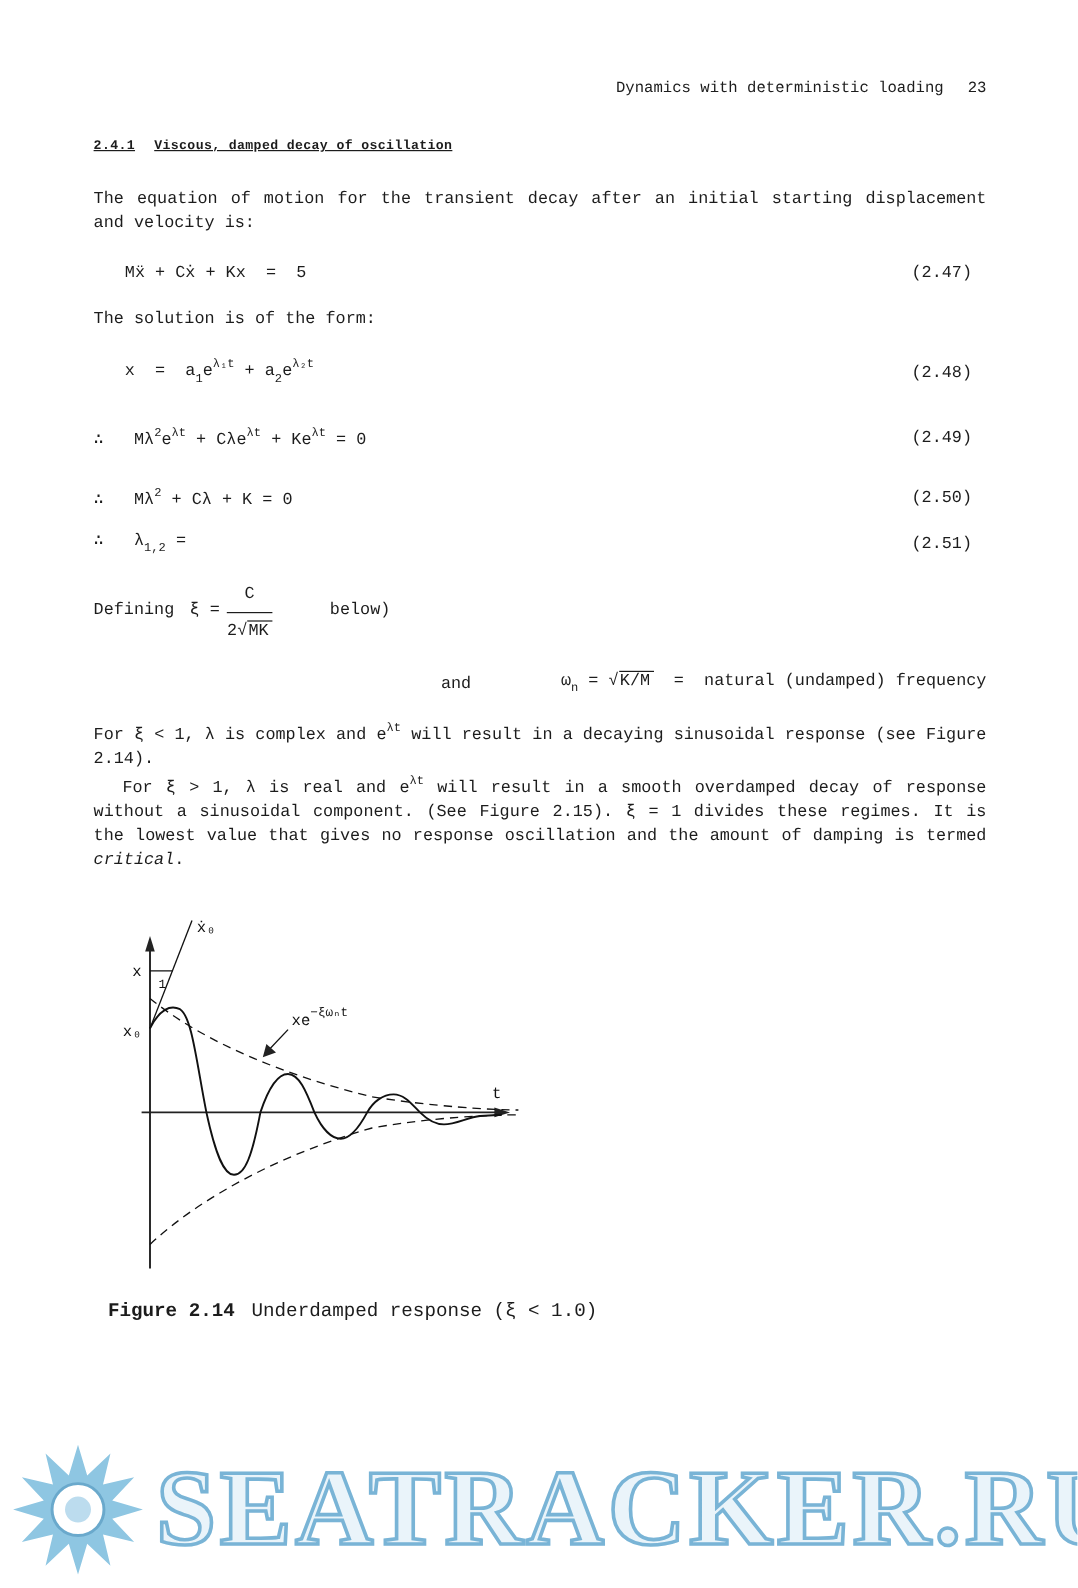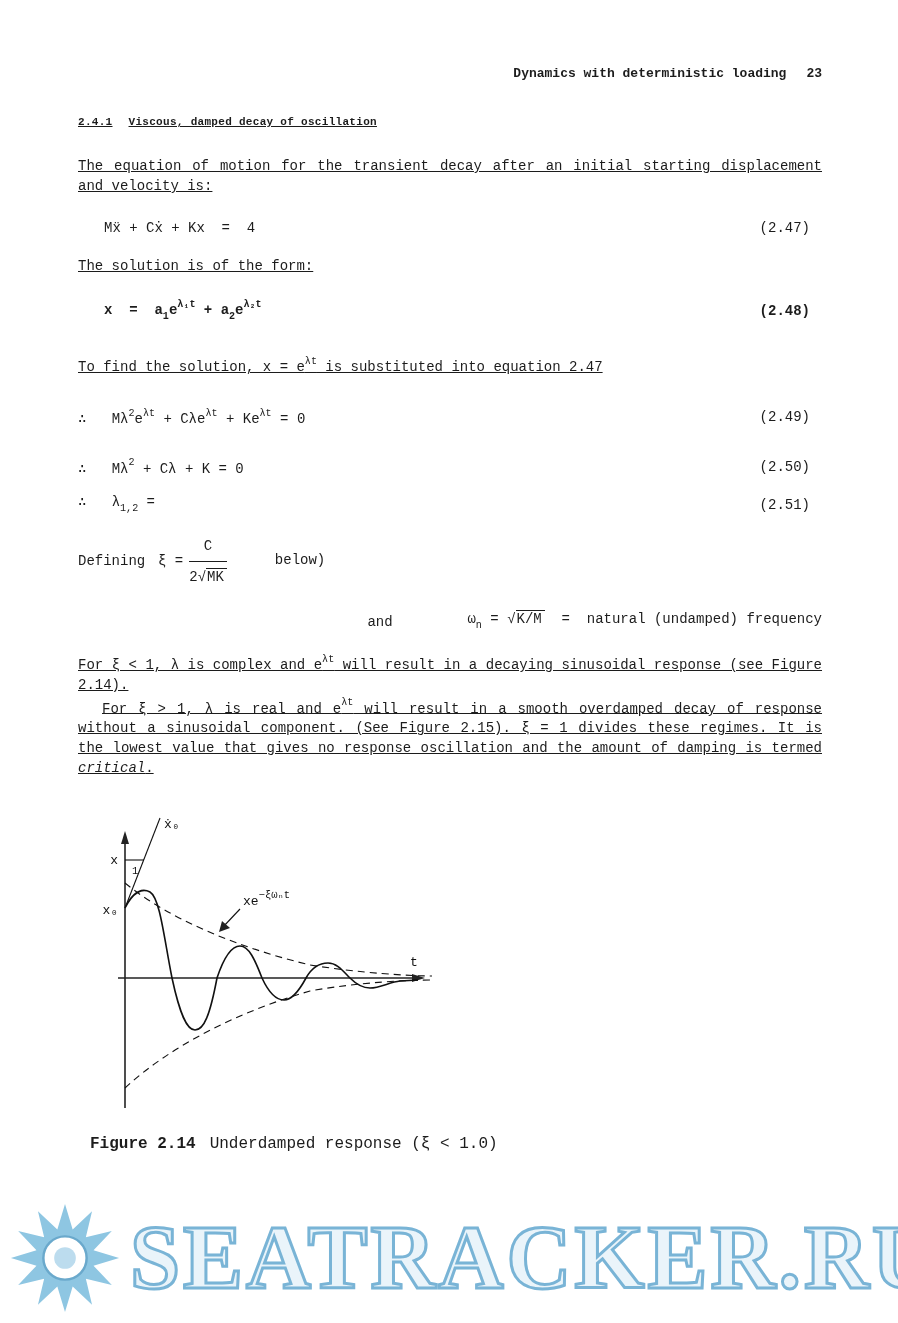--- a/index.html
+++ b/index.html
@@ -5,37 +5,37 @@
   * { margin:0; padding:0; box-sizing:border-box; }
   html,body { background:#ffffff; }
   .page {
     position:relative; width:898px; height:1323px; background:#ffffff;
     font-family:"Liberation Mono","DejaVu Sans Mono",monospace;
     color:#1c1c1c; overflow:hidden;
   }
   .content { padding:64px 76px 0 78px; font-size:14px; line-height:20px; }
 
   .running-header { display:flex; justify-content:flex-end; align-items:baseline;
-    font-weight:bold; font-size:13px; }
+    font-weight:normal; font-size:13px; }
   .running-header .rh-page { margin-left:20px; }
 
   .section-heading { margin-top:28px; font-size:11px; font-weight:bold; letter-spacing:.3px;text-decoration:underline; }
   .section-heading .sec-num { margin-right:16px; }
 
-  p.body-text { text-align:justify;text-decoration:underline; }
+  p.body-text { text-align:justify; }
   .mt-lg { margin-top:24px; }
   .mt-md { margin-top:18px; }
   .indent-first { text-indent:24px; }
 
   .eq-row { display:flex; justify-content:space-between; align-items:center; }
   .eq-body { white-space:pre; }
   .eq-body.indent { padding-left:26px; }
   .eq-num { padding-right:12px; flex:none; }
   .r247 { margin-top:22px; }
-  .r248 { margin-top:20px;font-weight:bold; }
+  .r248 { margin-top:20px; }
   .p3row { margin-top:28px; }
   .r249 { margin-top:28px; }
   .r250 { margin-top:26px; }
   .r251 { margin-top:14px; }
   .defrow { margin-top:16px; }
   .omegarow { margin-top:22px;justify-content:flex-end; }
   .r252 { margin-top:14px; }
   .p4row { margin-top:16px; }
 
   sup { font-size:.72em; position:relative; top:-.15em; }
@@ -89,32 +89,31 @@
       <span class="rh-page">23</span>
     </div>
 
     <h1 class="section-heading">
       <span class="sec-num">2.4.1</span><span>Viscous, damped decay of oscillation</span>
     </h1>
 
     <p class="body-text mt-lg">The equation of motion for the transient decay after an initial starting displacement and velocity is:</p>
 
     <div class="eq-row r247">
-      <span class="eq-body indent">Mẍ + Cẋ + Kx  =  4</span>
+      <span class="eq-body indent">Mẍ + Cẋ + Kx  =  5</span>
       <span class="eq-num">(2.47)</span>
     </div>
 
     <p class="body-text mt-md">The solution is of the form:</p>
 
     <div class="eq-row r248">
       <span class="eq-body indent">x  =  a<sub>1</sub>e<sup>λ₁t</sup> + a<sub>2</sub>e<sup>λ₂t</sup></span>
       <span class="eq-num">(2.48)</span>
     </div>
 
-    <p class="body-text p3row">To find the solution, x = e<sup>λt</sup> is substituted into equation 2.47</p>
 
     <div class="eq-row r249">
       <span class="eq-body">∴   Mλ<sup>2</sup>e<sup>λt</sup> + Cλe<sup>λt</sup> + Ke<sup>λt</sup> = 0</span>
       <span class="eq-num">(2.49)</span>
     </div>
 
     <div class="eq-row r250">
       <span class="eq-body">∴   Mλ<sup>2</sup> + Cλ + K = 0</span>
       <span class="eq-num">(2.50)</span>
     </div>

